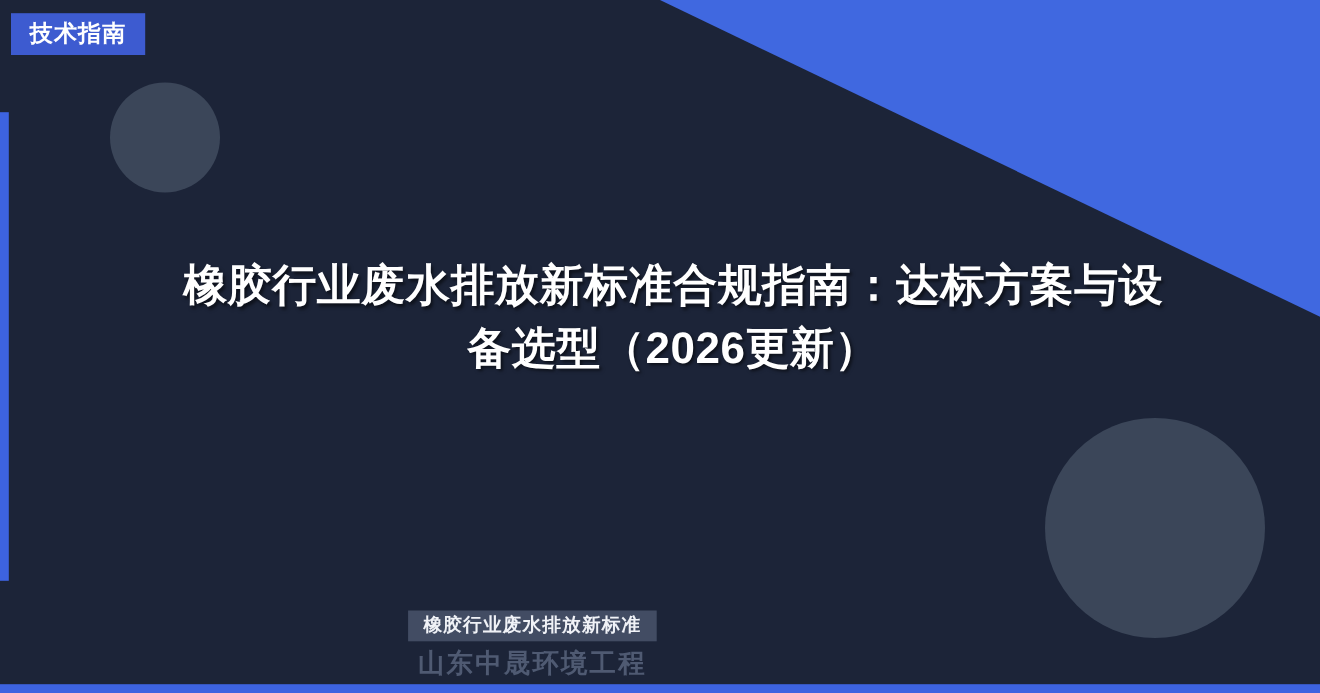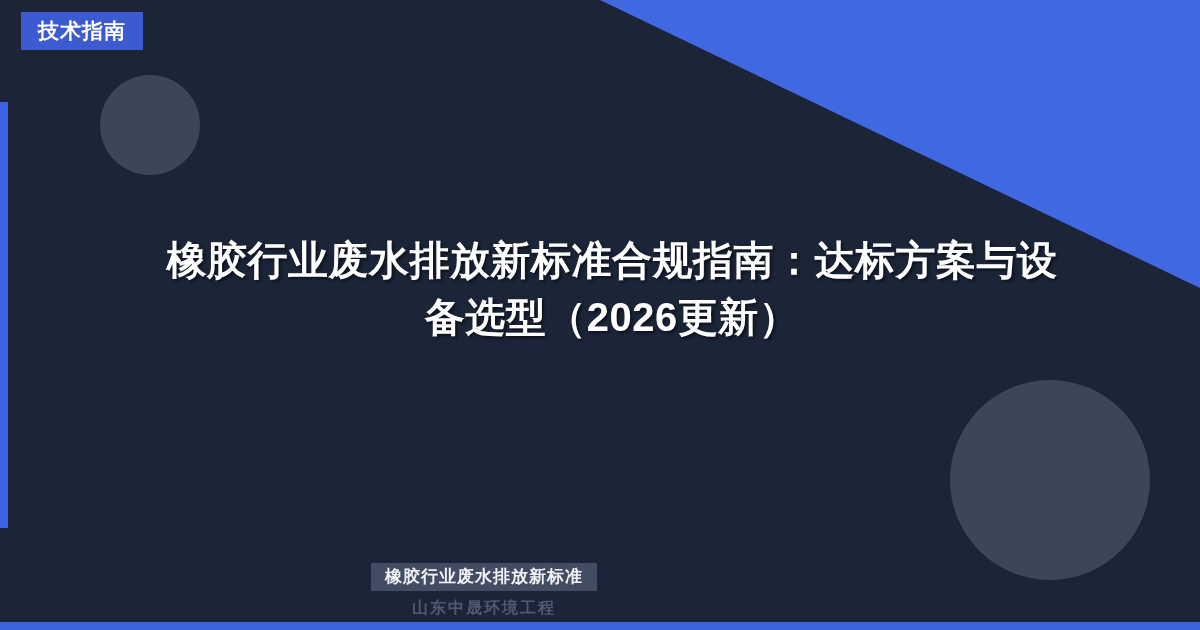--- a/index.html
+++ b/index.html
@@ -61,21 +61,21 @@
     position: absolute;
     left: 0;
     bottom: 0;
     width: 1200px;
     height: 8px;
     background: #3d63e0;
   }
   
   .badge {
     position: absolute;
-    left: 21px;
+    left: 10px;
     top: 12px;
     background: #3d5bd0;
     color: #ffffff;
     font-size: 21px;
     font-weight: bold;
     letter-spacing: 1px;
     padding: 8px 17px 9px 17px;
     line-height: 1;
     white-space: nowrap;
   }
@@ -113,21 +113,21 @@
     font-size: 17px;
     font-weight: bold;
     letter-spacing: 1px;
     padding: 5px 14px 6px 14px;
     line-height: 1;
     white-space: nowrap;
   }
   .footer-company {
     margin-top: 9px;
     color: #4f5a72;
-    font-size: 16px;
+    font-size: 24px;
     font-weight: bold;
     letter-spacing: 2px;
     line-height: 1;
   }
 </style>
 </head>
 <body>
 
 <div class="cover">
 

